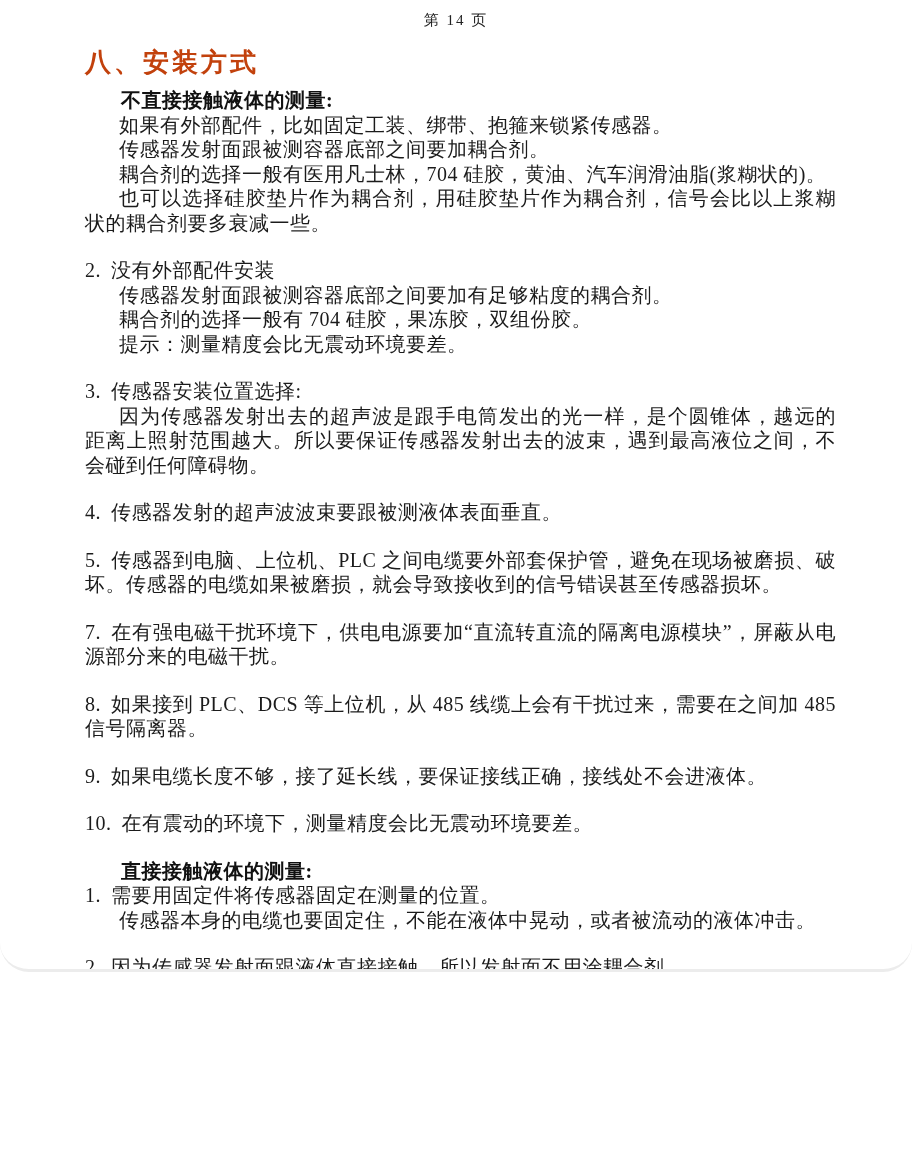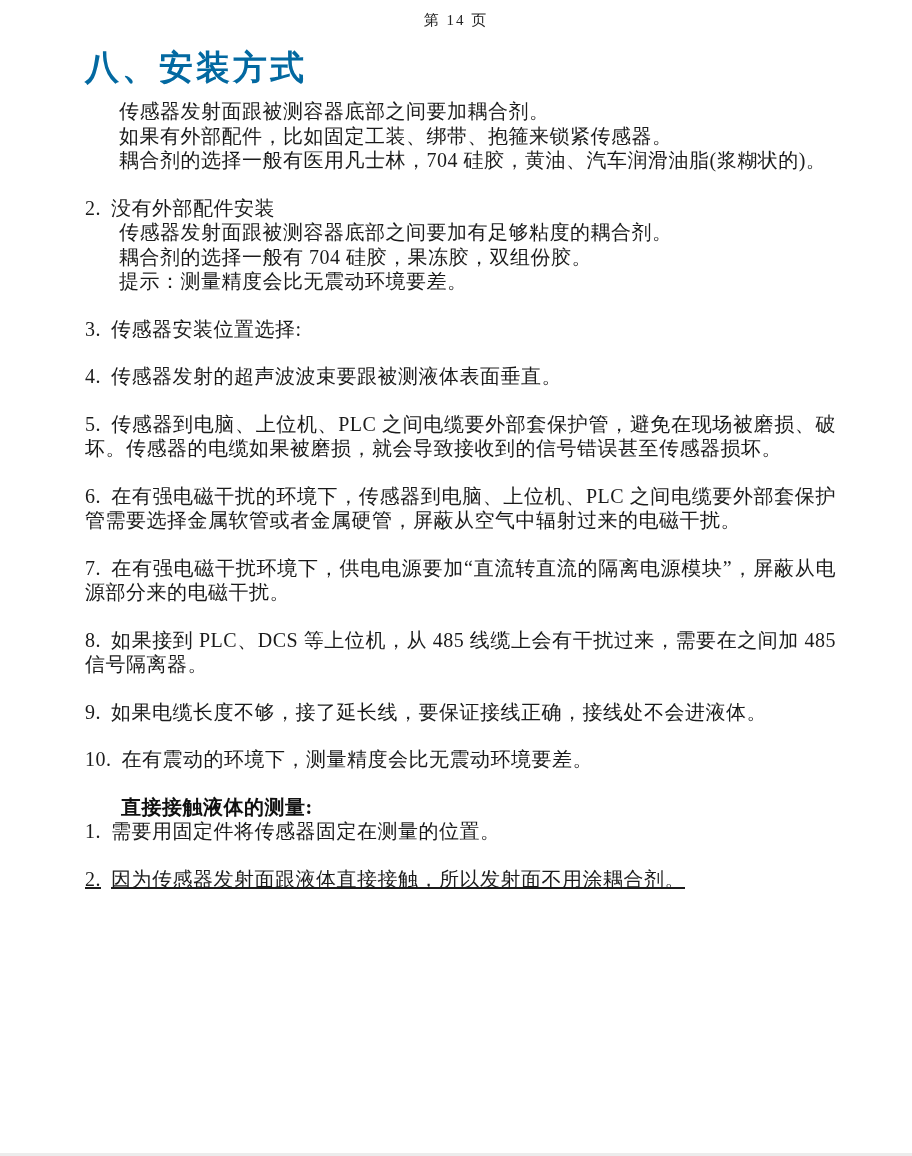--- a/index.html
+++ b/index.html
@@ -3,41 +3,42 @@
 <meta charset="utf-8">
 <style>
   html, body {
     margin: 0;
     padding: 0;
     background: #ffffff;
   }
   .page {
     position: relative;
     width: 912px;
-    height: 1156px;
+    height: 972px;
     box-sizing: border-box;
     background: #ffffff;
     font-family: "Liberation Serif", "DejaVu Serif", serif;
     color: #1b1b1b;
     overflow: hidden;
     border-bottom: 3px solid #ececec;
+    border-radius: 29px;
   }
   .page-header {
     padding-top: 11px;
     text-align: center;
     font-size: 15px;
     letter-spacing: 2px;
     color: #222;
   }
   .doc-title {
     margin: 15px 0 8px 85px;
-    font-size: 34px;
+    font-size: 26px;
     font-weight: bold;
     letter-spacing: 3px;
-    color: #0369a1;
+    color: #c2410c;
   }
   .content {
     padding: 0 76px 0 85px;
     font-size: 20px;
     line-height: 24.5px;
     letter-spacing: 0.5px;
     text-align: justify;
   }
   .section-heading {
     font-weight: bold;
@@ -69,49 +70,49 @@
 <body>
 
 <div class="page">
 
   <div class="page-header">第 14 页</div>
 
   <h1 class="doc-title">八、安装方式</h1>
 
   <div class="content">
 
+    <p class="section-heading">不直接接触液体的测量:</p>
 
     <div class="item">
+      <p class="para indent">如果有外部配件，比如固定工装、绑带、抱箍来锁紧传感器。</p>
       <p class="para indent">传感器发射面跟被测容器底部之间要加耦合剂。</p>
-      <p class="para indent">如果有外部配件，比如固定工装、绑带、抱箍来锁紧传感器。</p>
       <p class="para indent">耦合剂的选择一般有医用凡士林，704 硅胶，黄油、汽车润滑油脂(浆糊状的)。</p>
+      <p class="para indent">也可以选择硅胶垫片作为耦合剂，用硅胶垫片作为耦合剂，信号会比以上浆糊状的耦合剂要多衰减一些。</p>
     </div>
 
     <div class="item">
       <p><span class="num">2.</span><span>没有外部配件安装</span></p>
       <p class="para indent">传感器发射面跟被测容器底部之间要加有足够粘度的耦合剂。</p>
       <p class="para indent">耦合剂的选择一般有 704 硅胶，果冻胶，双组份胶。</p>
       <p class="para indent">提示：测量精度会比无震动环境要差。</p>
     </div>
 
     <div class="item">
       <p><span class="num">3.</span><span>传感器安装位置选择:</span></p>
+      <p class="para indent">因为传感器发射出去的超声波是跟手电筒发出的光一样，是个圆锥体，越远的距离上照射范围越大。所以要保证传感器发射出去的波束，遇到最高液位之间，不会碰到任何障碍物。</p>
     </div>
 
     <div class="item">
       <p><span class="num">4.</span><span>传感器发射的超声波波束要跟被测液体表面垂直。</span></p>
     </div>
 
     <div class="item">
       <p><span class="num">5.</span><span>传感器到电脑、上位机、PLC 之间电缆要外部套保护管，避免在现场被磨损、破坏。传感器的电缆如果被磨损，就会导致接收到的信号错误甚至传感器损坏。</span></p>
     </div>
 
-    <div class="item">
-      <p><span class="num">6.</span><span>在有强电磁干扰的环境下，传感器到电脑、上位机、PLC 之间电缆要外部套保护管需要选择金属软管或者金属硬管，屏蔽从空气中辐射过来的电磁干扰。</span></p>
-    </div>
 
     <div class="item">
       <p><span class="num">7.</span><span>在有强电磁干扰环境下，供电电源要加“直流转直流的隔离电源模块”，屏蔽从电源部分来的电磁干扰。</span></p>
     </div>
 
     <div class="item">
       <p><span class="num">8.</span><span>如果接到 PLC、DCS 等上位机，从 485 线缆上会有干扰过来，需要在之间加 485 信号隔离器。</span></p>
     </div>
 
     <div class="item">
@@ -119,20 +120,21 @@
     </div>
 
     <div class="item">
       <p><span class="num">10.</span><span>在有震动的环境下，测量精度会比无震动环境要差。</span></p>
     </div>
 
     <p class="section-heading gap-above">直接接触液体的测量:</p>
 
     <div class="item">
       <p><span class="num">1.</span><span>需要用固定件将传感器固定在测量的位置。</span></p>
+      <p class="para indent">传感器本身的电缆也要固定住，不能在液体中晃动，或者被流动的液体冲击。</p>
     </div>
 
     <div class="item">
       <p><span class="num">2.</span><span>因为传感器发射面跟液体直接接触，所以发射面不用涂耦合剂。</span></p>
     </div>
 
   </div>
 </div>
 
 </body></html>

